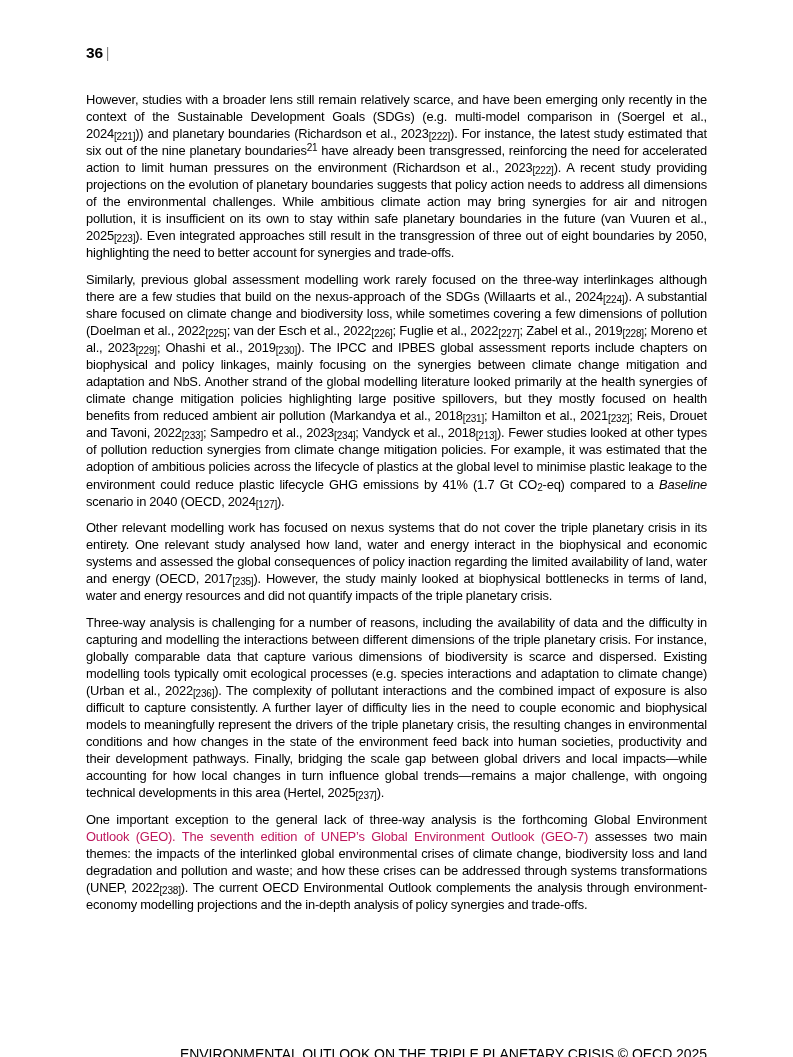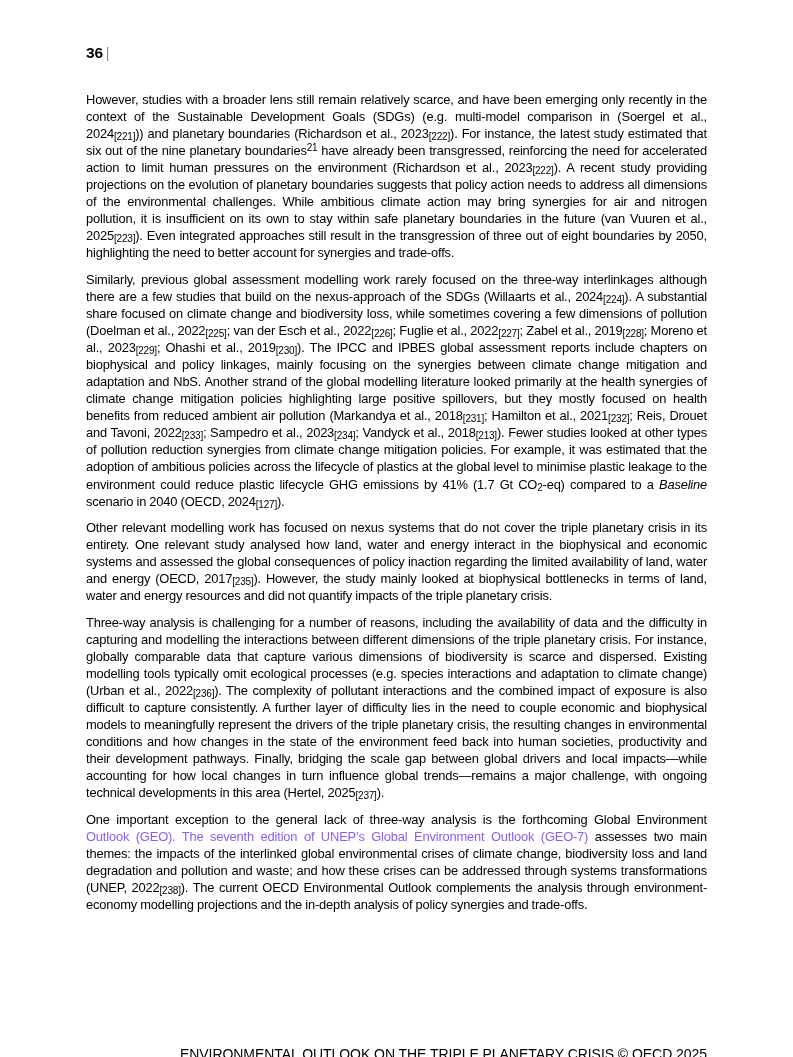--- a/index.html
+++ b/index.html
@@ -5,21 +5,21 @@
   html, body { margin: 0; padding: 0; background: #ffffff; }
   body { width: 793px; height: 1057px; position: relative; overflow: hidden;
          font-family: "Liberation Sans", sans-serif; color: #000; }
   .page-header { position: absolute; left: 86px; top: 44px; font-size: 15.5px; font-weight: bold; letter-spacing: -0.2px; text-align: center; }
   .page-header .sep { font-weight: normal; color: #888; margin-left: 3px; font-size: 14px; }
   .body-text { position: absolute; left: 86px; top: 91px; width: 621px; }
   .body-text p { margin: 0 0 9.5px 0; font-size: 12.9px; line-height: 17.05px; text-align: justify;
                  letter-spacing: -0.18px; word-spacing: -0.2px; }
   .body-text sub { font-size: 10px; vertical-align: -1.5px; line-height: 0; letter-spacing: -0.2px; }
   .body-text sup { font-size: 10px; vertical-align: 4px; line-height: 0; }
-  .gray { color: #8b5cf6; }
+  .gray { color: #be185d; }
   .footer { position: absolute; right: 86px; top: 1046px; font-size: 14px; letter-spacing: -0.05px; }
 </style>
 </head>
 <body>
 
 <div class="page-header">
   <span>36</span><span class="sep">|</span>
 </div>
 
 <div class="body-text">

